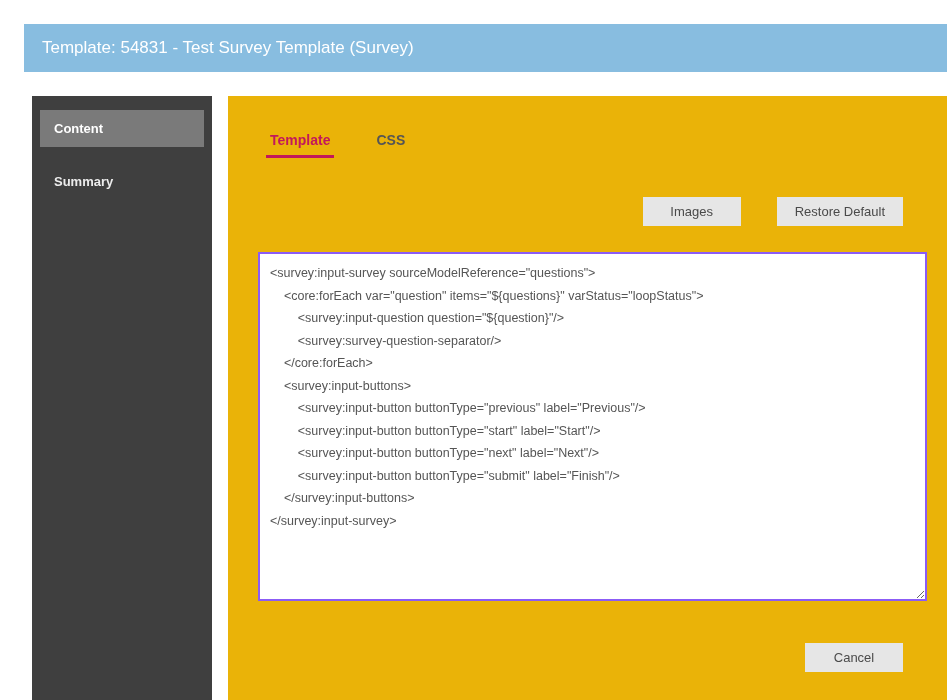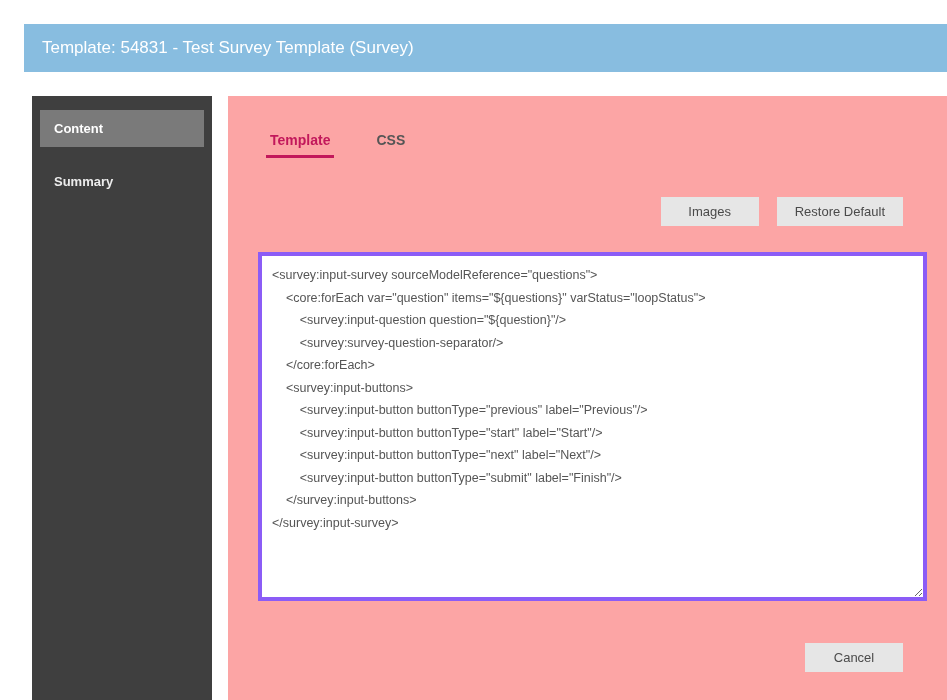--- a/index.html
+++ b/index.html
@@ -31,21 +31,21 @@
     cursor: pointer;
     color: #ececec;
   }
   .sidebar-item.active {
     background: #7a7a7a;
     color: #fff;
   }
 
   .main {
     flex: 1;
-    background: #fca5a5;
+    background: #eab308;
     padding: 14px 28px 12px 22px;
     display: flex;
     flex-direction: column;
     min-width: 0;
   }
 
   .tabs-row {
     display: flex;
     gap: 26px;
     border-bottom: 1px solid transparent;
@@ -69,38 +69,38 @@
     left: -2px;
     right: -2px;
     bottom: 0;
     height: 3px;
     background: #c2185b;
   }
 
   .actions-row {
     display: flex;
     justify-content: flex-end;
-    gap: 2px;
+    gap: 20px;
     margin-bottom: 10px;
   }
   .btn-grey {
     background: #e6e6e6;
     border: none;
     color: #4a4a4a;
     font-size: 13px;
     padding: 7px 18px;
     min-width: 98px;
     cursor: pointer;
     font-family: inherit;
   }
 
   .code-area {
     flex: 1;
     width: 100%;
-    border: 4px solid #8b5cf6;
+    border: 2px solid #8b5cf6;
     resize: none;
     font-family: Arial, Helvetica, sans-serif;
     font-size: 12.5px;
     line-height: 1.8;
     color: #555;
     padding: 8px 10px;
     white-space: pre;
     overflow: auto;
     outline: none;
     background: #fff;

